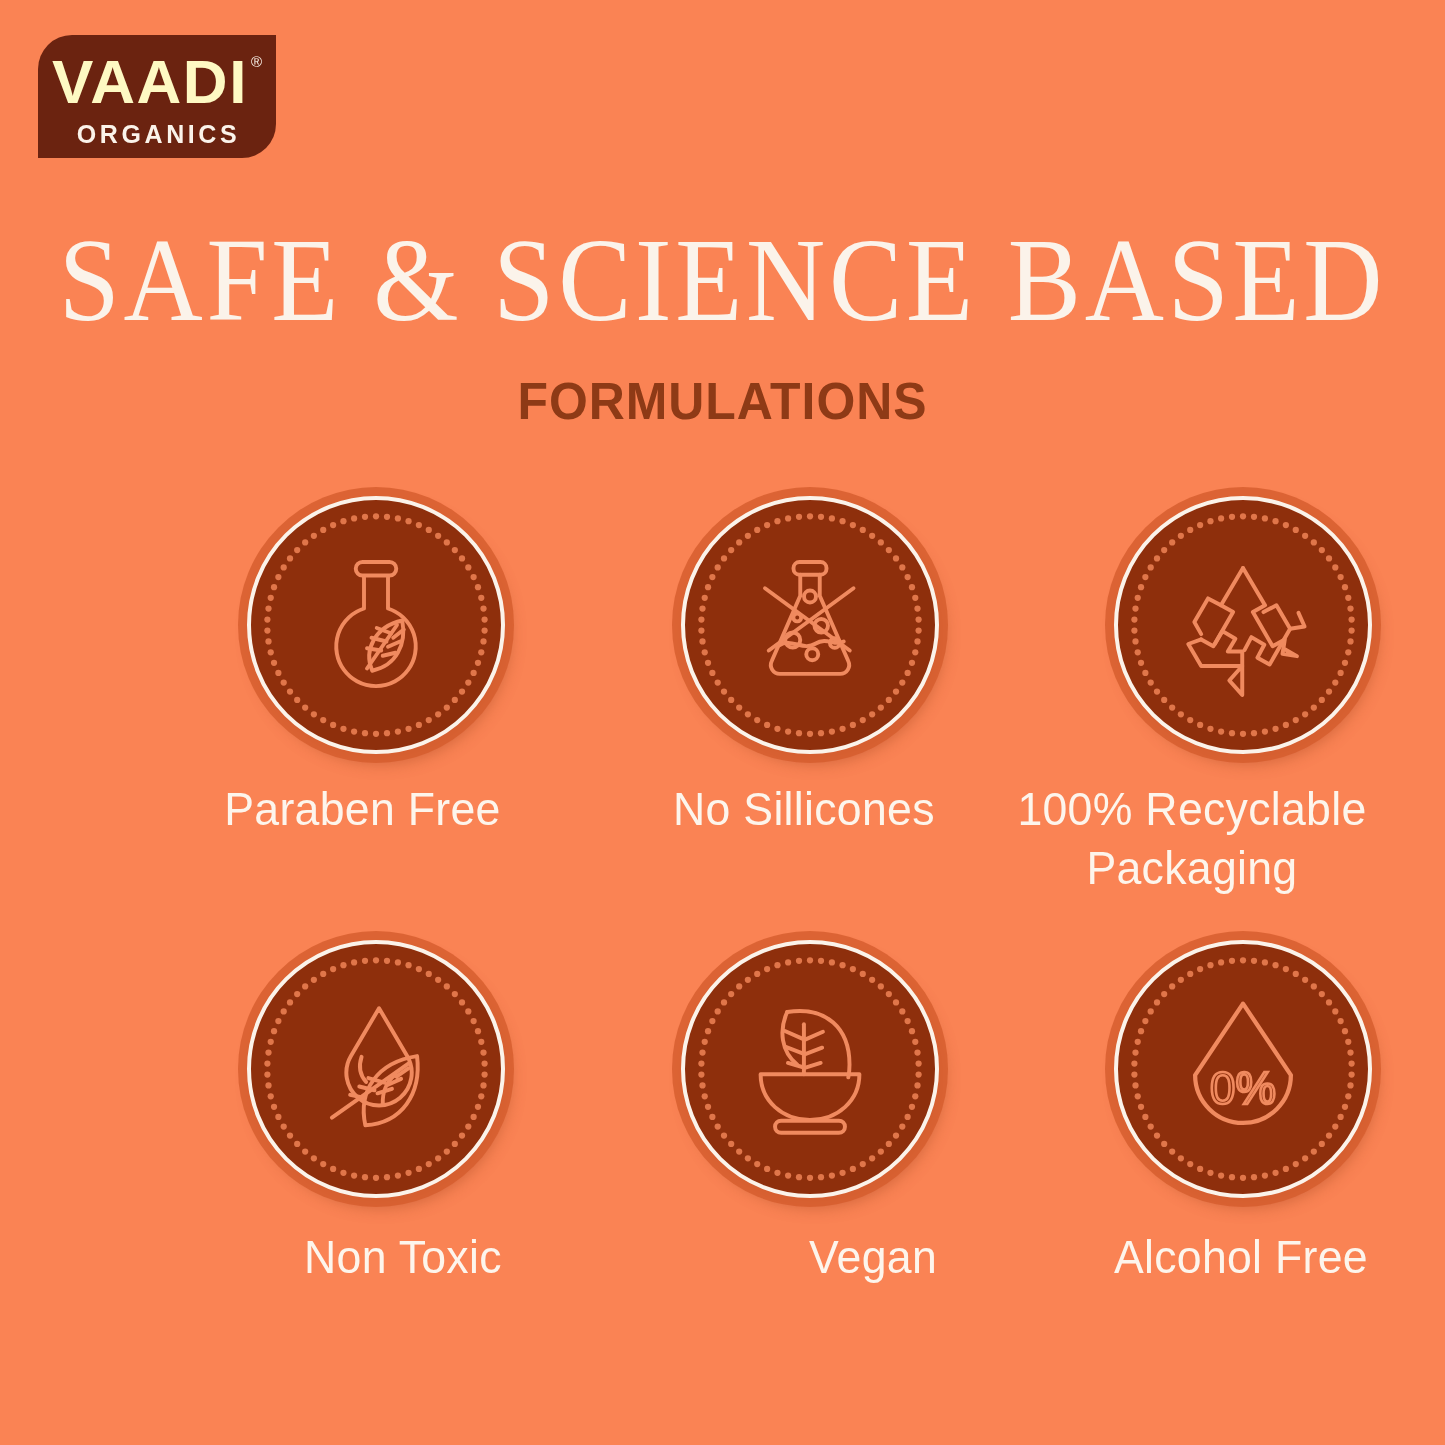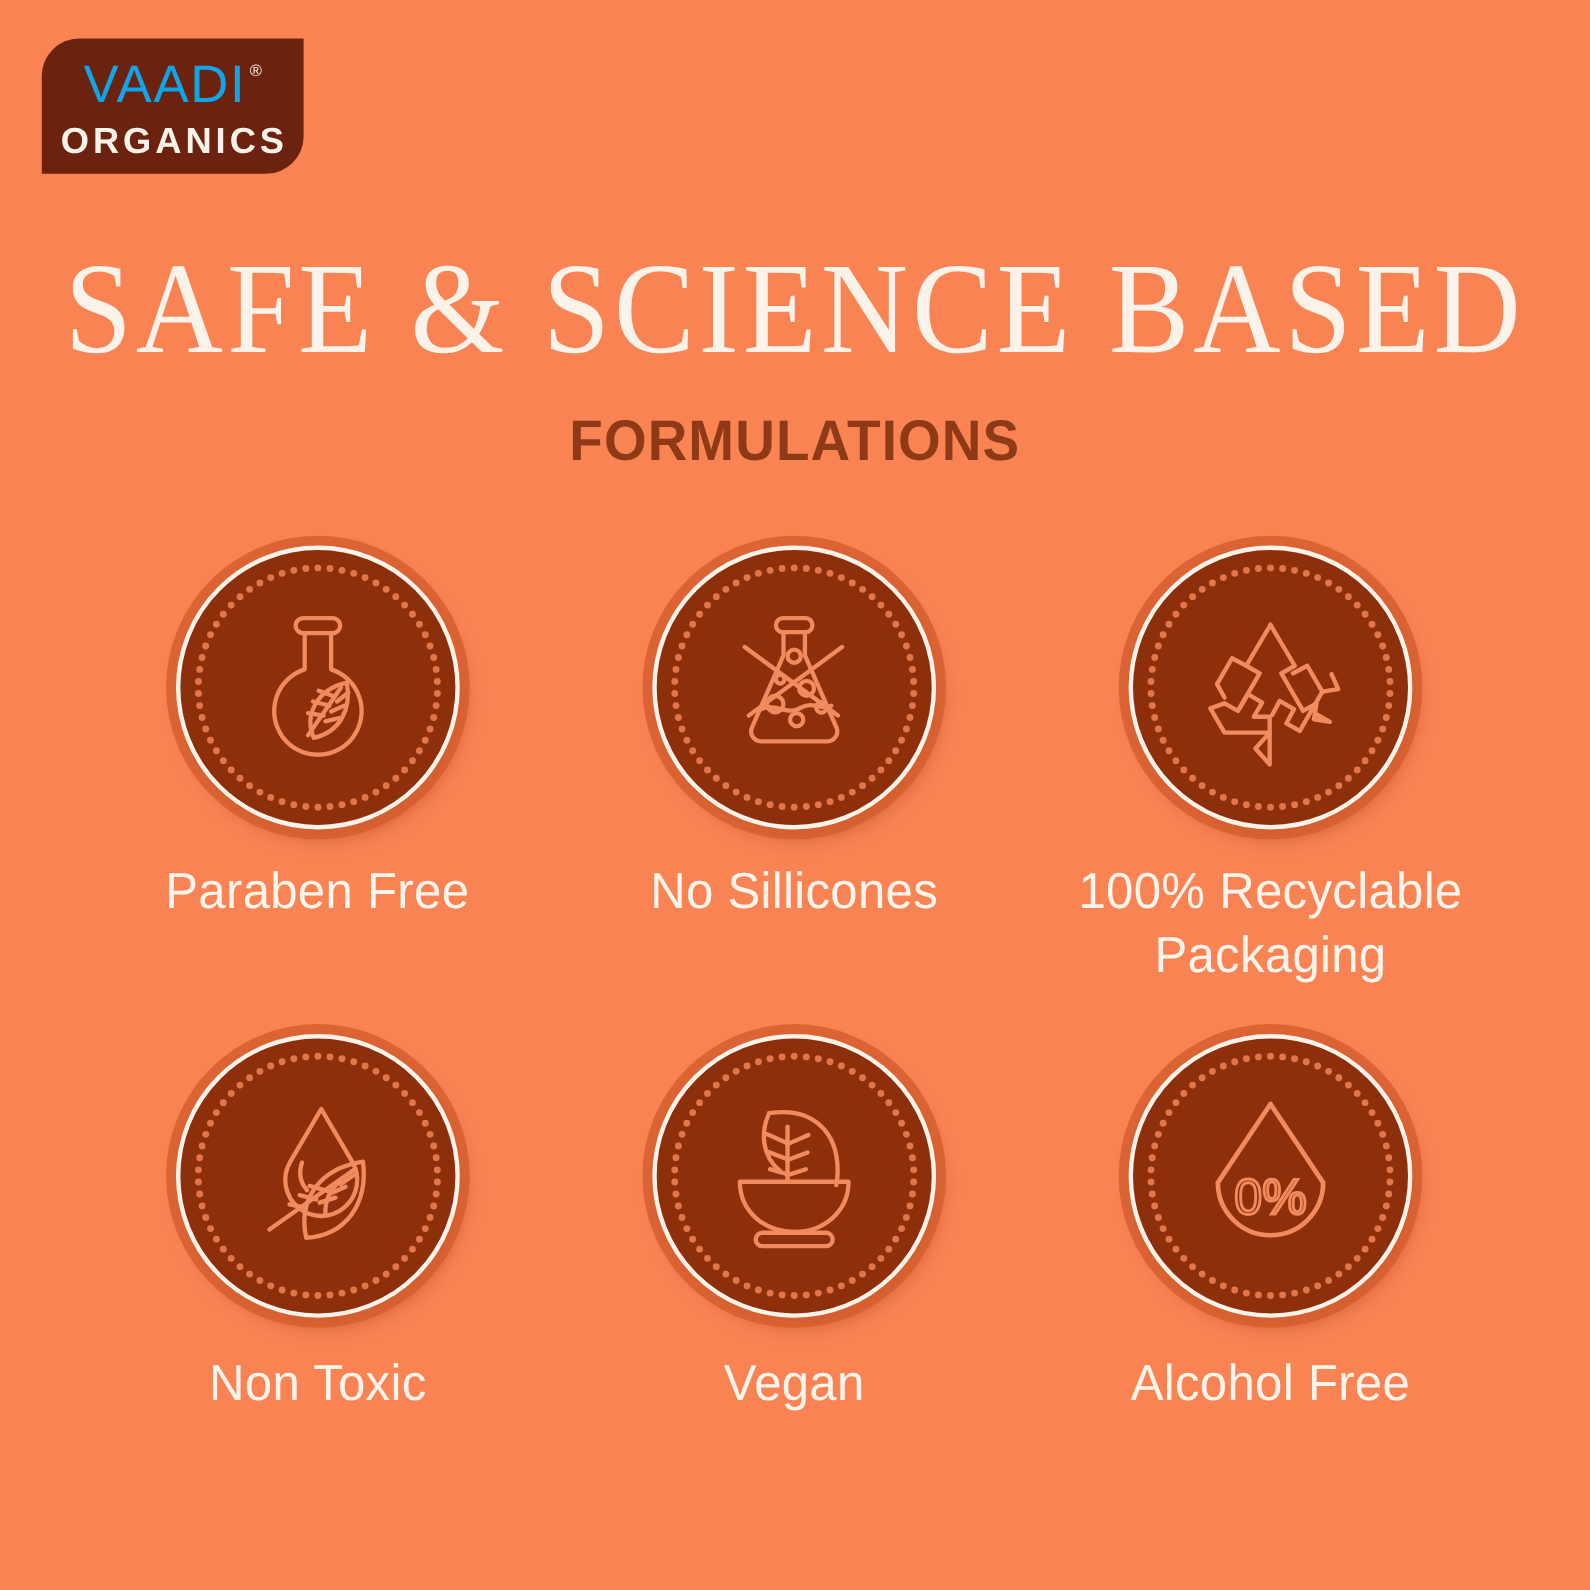--- a/index.html
+++ b/index.html
@@ -28,37 +28,37 @@
     align-items:center;
     justify-content:center;
     padding-top:4px;
   }
   .logo-main{
     display:flex;
     align-items:flex-start;
     line-height:1;
   }
   .logo-word{
-    color:#0ea5e9;
-    font-size:48px;
-    font-weight:400;
+    color:#fef9c3;
+    font-size:62px;
+    font-weight:700;
     letter-spacing:1.5px;
     line-height:1;
   }
   .logo-reg{
     color:#FBF3EA;
     font-size:15px;
     font-weight:400;
     line-height:1;
     margin-left:3px;
     margin-top:3px;
   }
   .logo-sub{
     color:#FBF3EA;
-    font-size:33px;
+    font-size:25px;
     font-weight:700;
     letter-spacing:3.6px;
     line-height:1;
     margin-top:9px;
     margin-right:-3px;
   }
 
   
   .headline{
     position:absolute;
@@ -94,21 +94,21 @@
     left:72px;
     top:496px;
     width:1300px;
     display:grid;
     grid-template-columns:repeat(3,1fr);
     row-gap:42px;
   }
   .cell{
     display:flex;
     flex-direction:column;
-    align-items:center;
+    align-items:flex-end;
   }
 
   .badge{
     position:relative;
     width:258px; height:258px;
     border-radius:50%;
     background:#8E2F0C;
     border:4px solid #FBF3EA;
     box-shadow:0 0 0 9px rgba(214,93,45,0.82),
                5px 9px 16px rgba(150,60,25,0.42);

